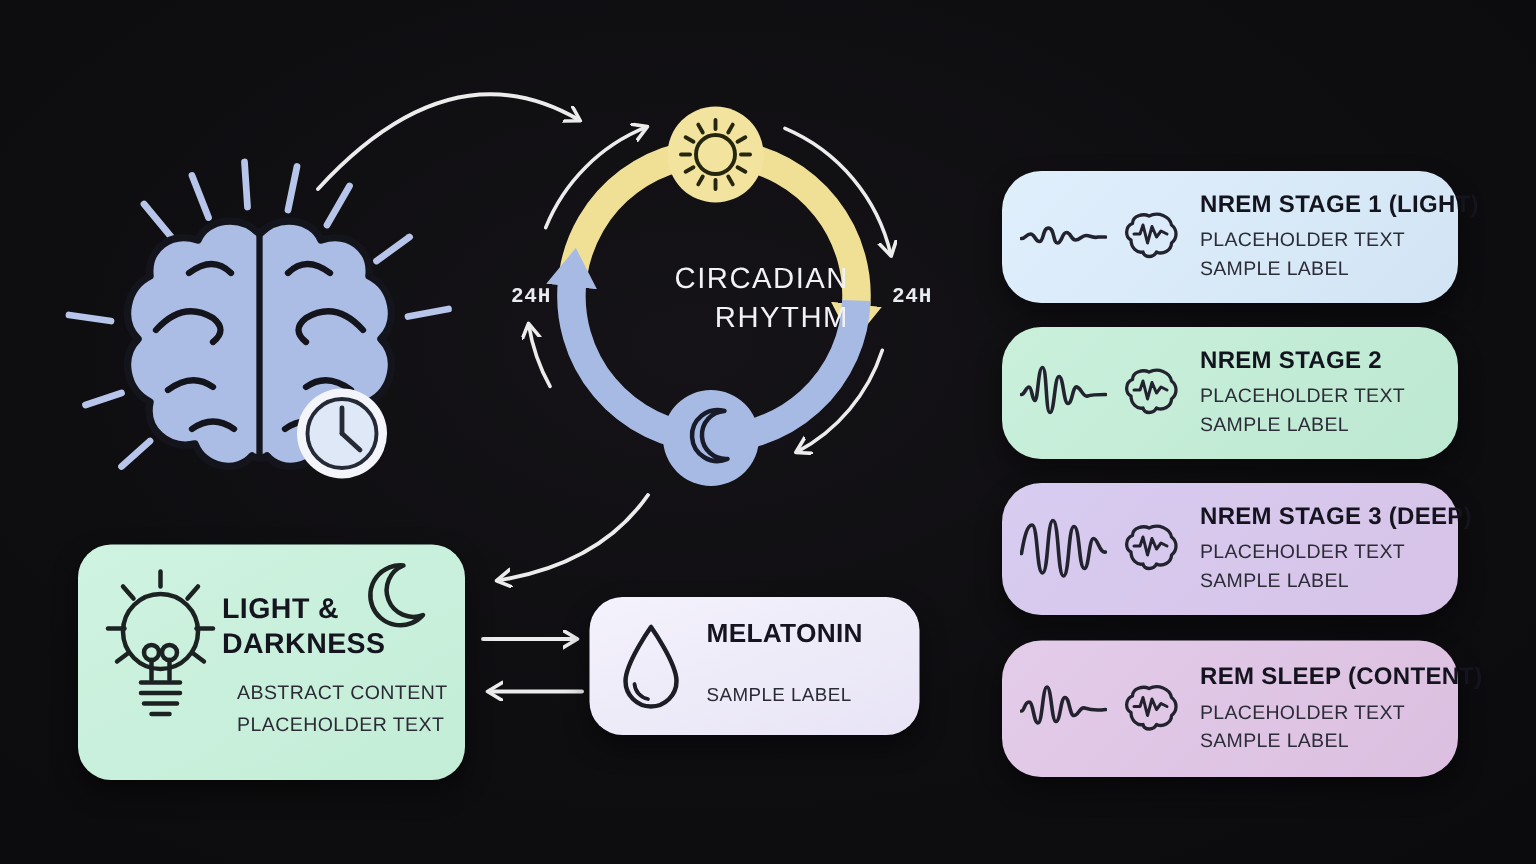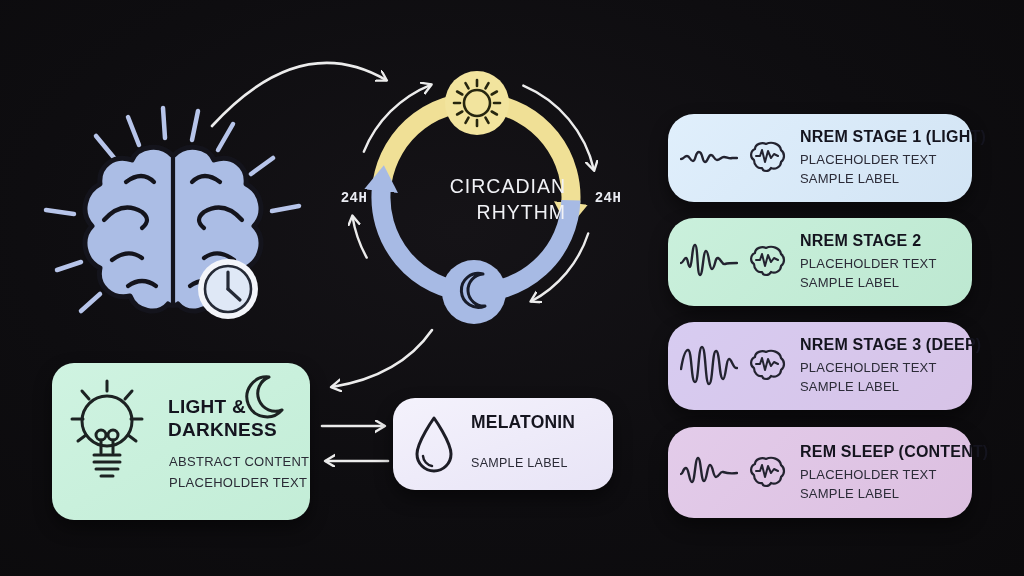--- a/index.html
+++ b/index.html
@@ -14,24 +14,24 @@
   .circadian-title{left:386px;top:173px;width:180px;text-align:right;
     font-size:19.5px;font-weight:400;color:#f1f2f6;letter-spacing:1px;line-height:26px;}
   .h24{width:44px;text-align:center;font-size:14px;font-weight:700;color:#e9ebf2;letter-spacing:0.5px;font-family:Liberation Mono, monospace;}
   .h24-left{left:332px;top:190px;}
   .h24-right{left:586px;top:190px;}
 
   
   .light-card{left:52px;top:363px;width:258px;height:157px;border-radius:22px;
     background:linear-gradient(150deg,#cff3e1 0%,#c3edd7 100%);
     box-shadow:0 8px 18px rgba(0,0,0,0.45);}
-  .light-card .title{position:absolute;left:116px;top:32px;font-size:19px;font-weight:700;
+  .light-card .title{position:absolute;left:96px;top:32px;font-size:19px;font-weight:700;
     color:#15151f;line-height:23px;letter-spacing:0.3px;}
   .light-card .body{position:absolute;left:106px;top:88px;font-size:13px;font-weight:500;
-    color:#2b2b36;line-height:21px;letter-spacing:0.3px;margin-left:11px;}
+    color:#2b2b36;line-height:21px;letter-spacing:0.3px;}
 
   
   .mel-card{left:393px;top:398px;width:220px;height:92px;border-radius:22px;
     background:linear-gradient(160deg,#f4f2fc 0%,#e8e4f6 100%);
     box-shadow:0 8px 18px rgba(0,0,0,0.45);}
   .mel-card .title{position:absolute;left:78px;top:14px;font-size:17.5px;font-weight:700;
     color:#15151f;line-height:21px;letter-spacing:0.2px;}
   .mel-card .body{position:absolute;left:78px;top:58px;font-size:12.5px;font-weight:500;
     color:#2b2b36;letter-spacing:0.3px;}
 

